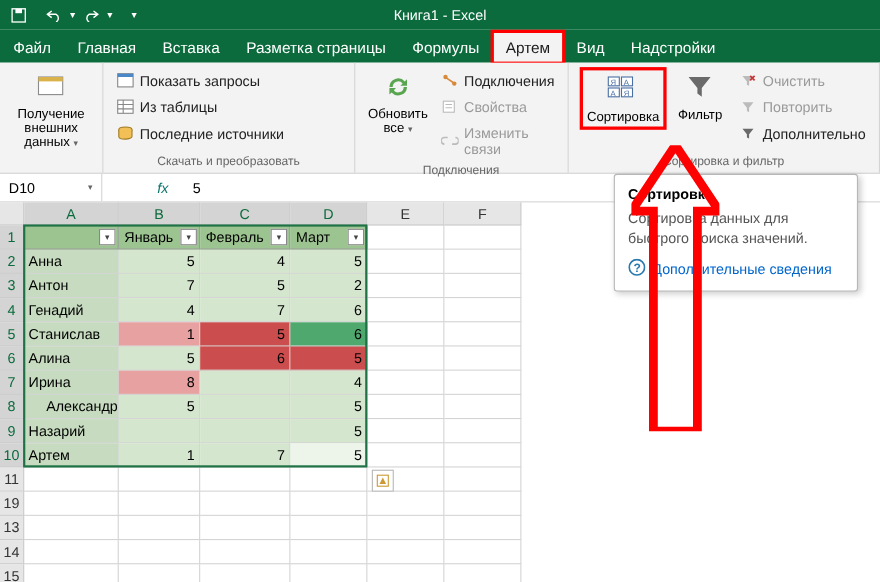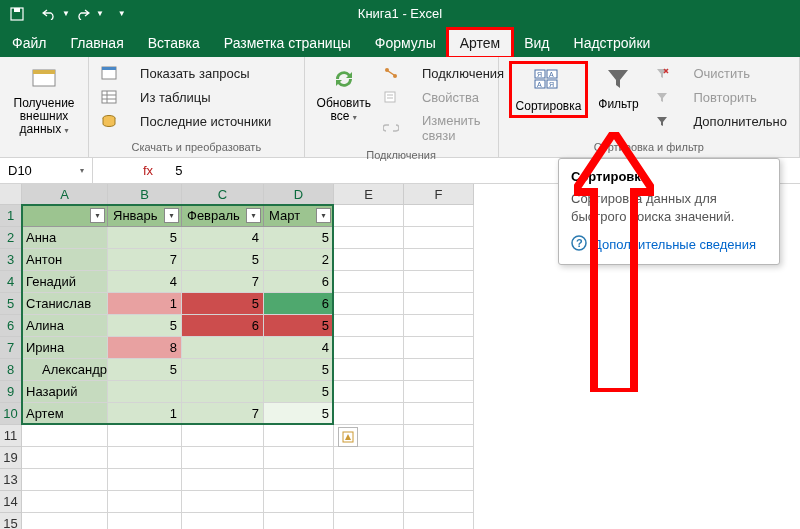--- a/index.html
+++ b/index.html
@@ -12,29 +12,29 @@
 .menu-bar{background:#0c6b3d;height:30px;display:flex;align-items:flex-end;color:#fff;font-size:14px}
 .menu-item{padding:6px 12px;cursor:pointer}
 .menu-item.active{background:#f3f3f3;color:#1a1a1a}
 .highlight-red{outline:3px solid #ff0000;outline-offset:-1px}
 .ribbon{background:#f3f3f3;height:101px;border-bottom:1px solid #d4d4d4;display:flex;position:relative}
 .ribbon-group{display:flex;flex-direction:column;justify-content:space-between;border-right:1px solid #d4d4d4;padding:4px 6px 2px 6px}
 .ribbon-group-content{display:flex;align-items:flex-start;flex:1}
 .ribbon-group-label{font-size:11px;color:#666;text-align:center;padding:2px 0}
 .big-btn{display:flex;flex-direction:column;align-items:center;justify-content:flex-start;padding:2px 6px;font-size:12px;text-align:center;cursor:pointer;gap:2px}
 .big-btn .icon-box{width:32px;height:32px;display:flex;align-items:center;justify-content:center}
-.small-btn{display:flex;align-items:center;gap:23px;font-size:13px;padding:2px 4px;cursor:pointer;color:#222}
+.small-btn{display:flex;align-items:center;gap:5px;font-size:13px;padding:2px 4px;cursor:pointer;color:#222}
 .small-btn.disabled{color:#9a9a9a}
 .small-icon{width:16px;height:16px;display:inline-flex;align-items:center;justify-content:center}
 .stack{display:flex;flex-direction:column;gap:4px;padding:2px}
 .sort-btn{border:3px solid #ff0000;padding:2px 4px;display:flex;flex-direction:column;align-items:center;gap:2px;font-size:12px;cursor:pointer}
 .formula-bar{height:26px;border-bottom:1px solid #d4d4d4;display:flex;align-items:center;font-size:13px}
 .name-box{width:93px;border-right:1px solid #d4d4d4;padding:0 8px;display:flex;align-items:center;justify-content:space-between;height:100%}
 .fx-area{display:flex;align-items:center;padding:0 8px;gap:6px}
-.fx-label{color:#b91c1c}
+.fx-label{font-style:italic;color:#0f766e}
 .grid-wrap{display:flex}
 .corner{width:22px;height:21px;background:#e6e6e6;border-right:1px solid #ccc;border-bottom:1px solid #ccc}
 .col-headers{display:flex}
 .col-h{height:21px;background:#e6e6e6;border-right:1px solid #ccc;border-bottom:1px solid #ccc;display:flex;align-items:center;justify-content:center;font-size:13px;color:#333}
 .row-headers{display:flex;flex-direction:column}
 .row-h{width:22px;height:22px;background:#e6e6e6;border-right:1px solid #ccc;border-bottom:1px solid #ccc;display:flex;align-items:center;justify-content:center;font-size:13px;color:#333}
 .cells{position:relative}
 .cell-row{display:flex}
 .cell{height:22px;border-right:1px solid #d4d4d4;border-bottom:1px solid #d4d4d4;font-size:13px;padding:0 4px;display:flex;align-items:center;overflow:hidden;white-space:nowrap}
 .cell.r{justify-content:flex-end}

